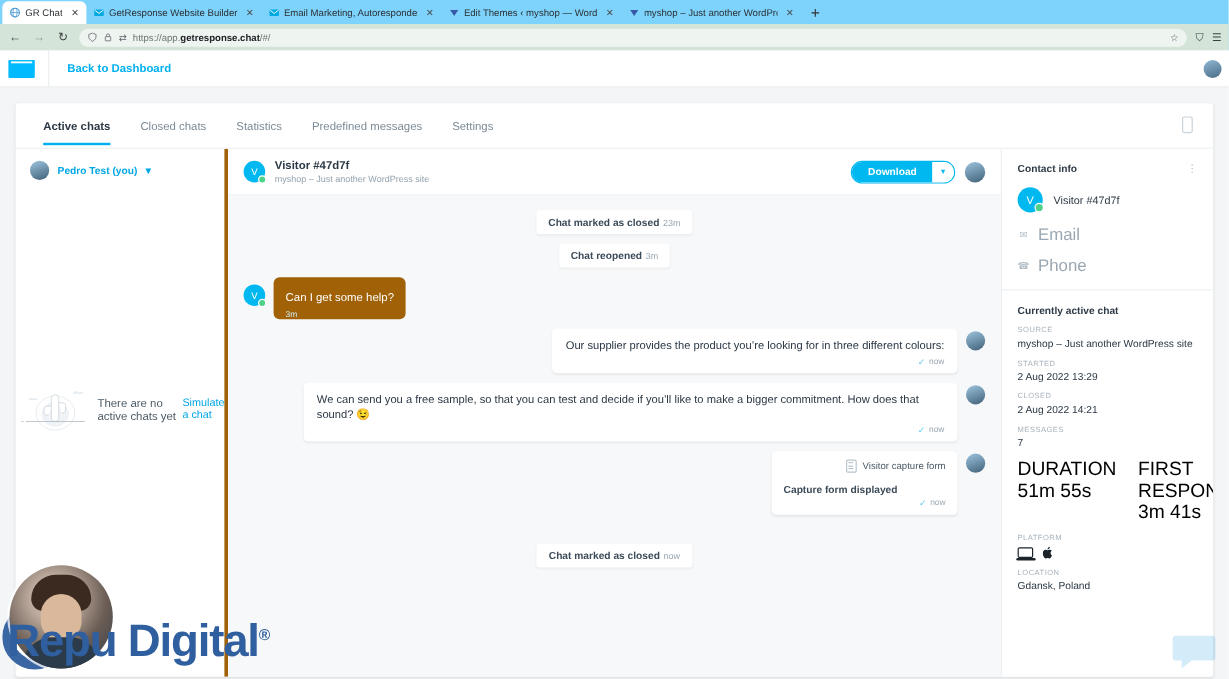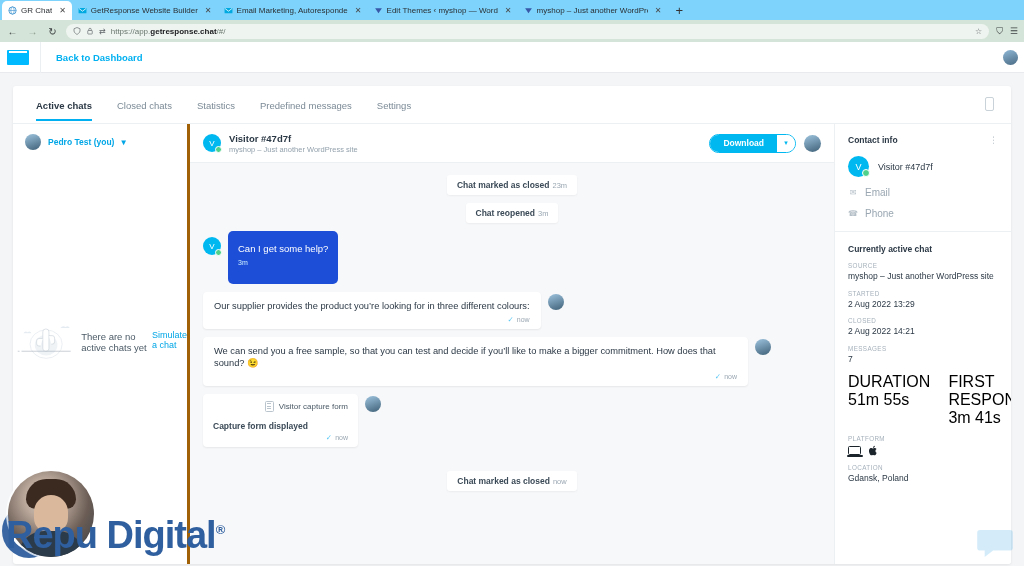--- a/index.html
+++ b/index.html
@@ -156,24 +156,24 @@
   .sys-wrap.c { justify-content: center; }
   .sys-chip {
     background: #fff; border-radius: 3px; padding: 5px 10px;
     font-size: 8.5px; color: #3b4a57; font-weight: bold;
     box-shadow: 0 1px 2px rgba(0,0,0,.05);
   }
   .sys-chip .t { color: #9aa7b2; font-weight: normal; font-size: 7.5px; margin-left: 3px; }
 
   .row { display: flex; align-items: flex-start; gap: 7px; }
   .row.in { justify-content: flex-start; }
-  .row.out { }
+  .row.out { justify-content: flex-end; }
   .bubble-in {
-    background: #1d4ed8; color: #fff; border-radius: 5px;
-    padding: 7px 10px 18px; max-width: 360px;
+    background: #a16207; color: #fff; border-radius: 5px;
+    padding: 7px 10px 0; max-width: 360px;
   }
   .bubble-in .txt { font-size: 9.5px; }
   .bubble-in .t { font-size: 7px; color: #cdeffd; margin-top: 3px; display: block; }
   .bubble-out {
     background: #fff; border-radius: 4px; padding: 8px 11px 5px;
     box-shadow: 0 1px 2px rgba(0,0,0,.07); max-width: 545px;
   }
   .bubble-out .txt { font-size: 9.3px; color: #2b3845; line-height: 1.35; }
   .meta-right {
     display: flex; align-items: center; justify-content: flex-end;
@@ -215,21 +215,21 @@
     color: #fff; font-size: 9px; display: flex; align-items: center;
     justify-content: center; position: relative; flex: 0 0 21px;
   }
   .contact-avatar::after {
     content: ""; position: absolute; right: -1px; bottom: 0px;
     width: 6px; height: 6px; border-radius: 50%;
     background: #4fd18b; border: 1.3px solid #fff;
   }
   .contact-name { font-size: 9px; color: #2b3845; }
   .field-row { display: flex; align-items: center; gap: 7px; margin-top: 10px; }
-  .field-row .lbl { font-size: 10px; color: #9aa7b2; }
+  .field-row .lbl { font-size: 14px; color: #9aa7b2; }
   .mini-icon { width: 10px; font-size: 8px; color: #b4bfc7; text-align: center; }
   .panel-sep { height: 1px; background: #edf0f2; margin: 12px -13px 0; }
   .section-title { font-size: 8.5px; font-weight: bold; color: #2b3845; margin-top: 12px; }
   .kv { margin-top: 8px; }
   .kv .k {
     font-size: 6.3px; color: #a5b1bb; letter-spacing: .4px; text-transform: uppercase;
   }
   .kv .v { font-size: 8.5px; color: #2b3845; margin-top: 2px; line-height: 1.25; }
   .kv-cols { display: flex; gap: 18px; margin-top: 8px; }
   .platform-icons { display: flex; align-items: center; gap: 8px; margin-top: 3px; }

